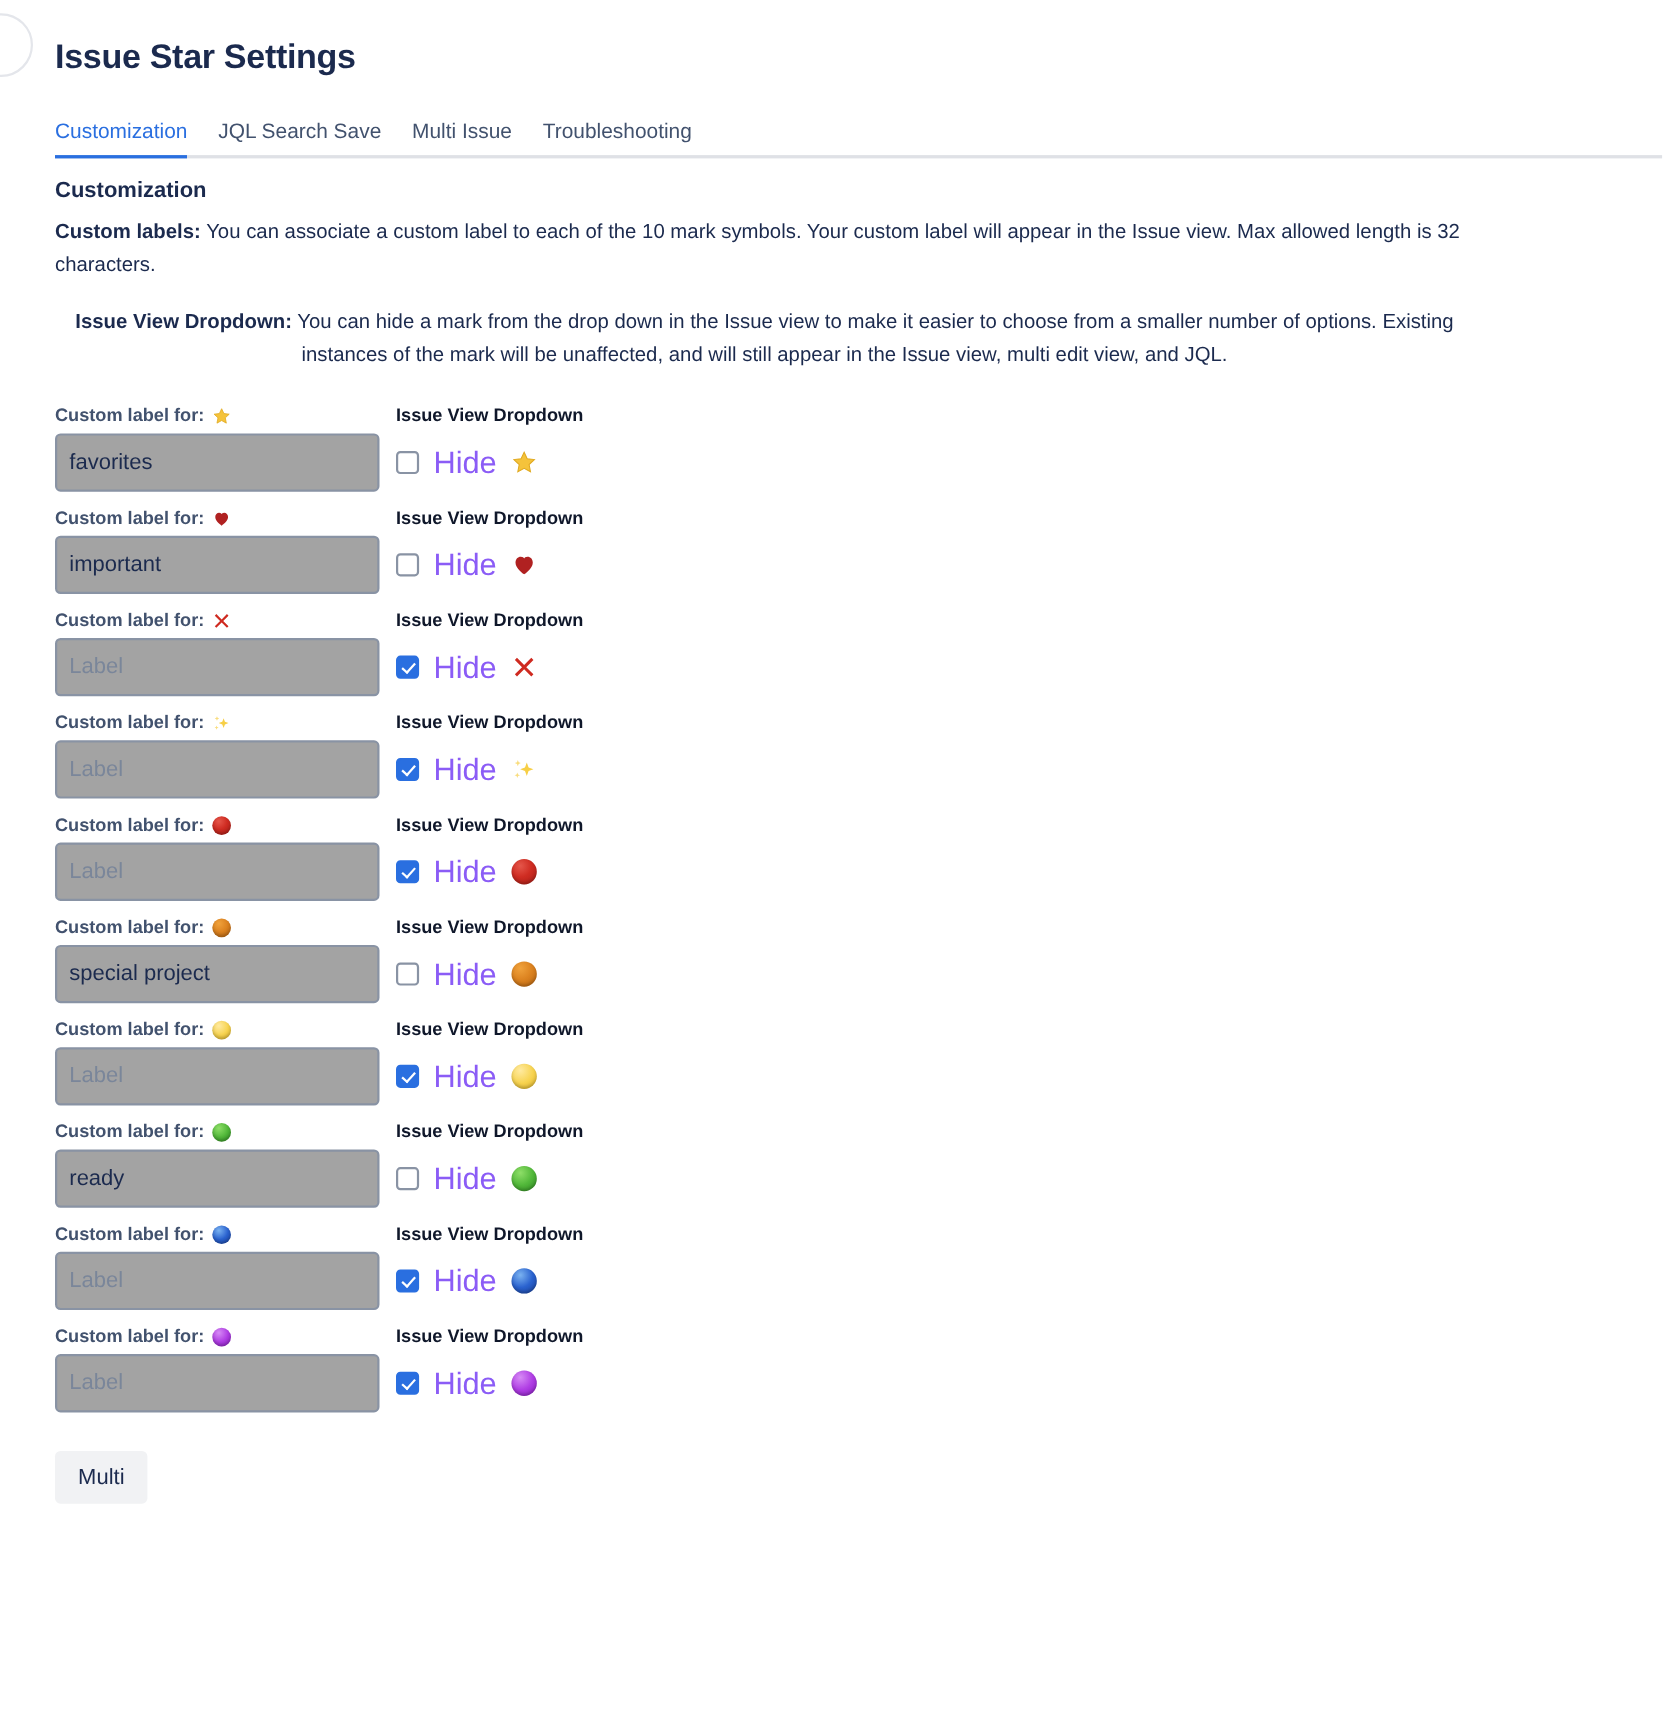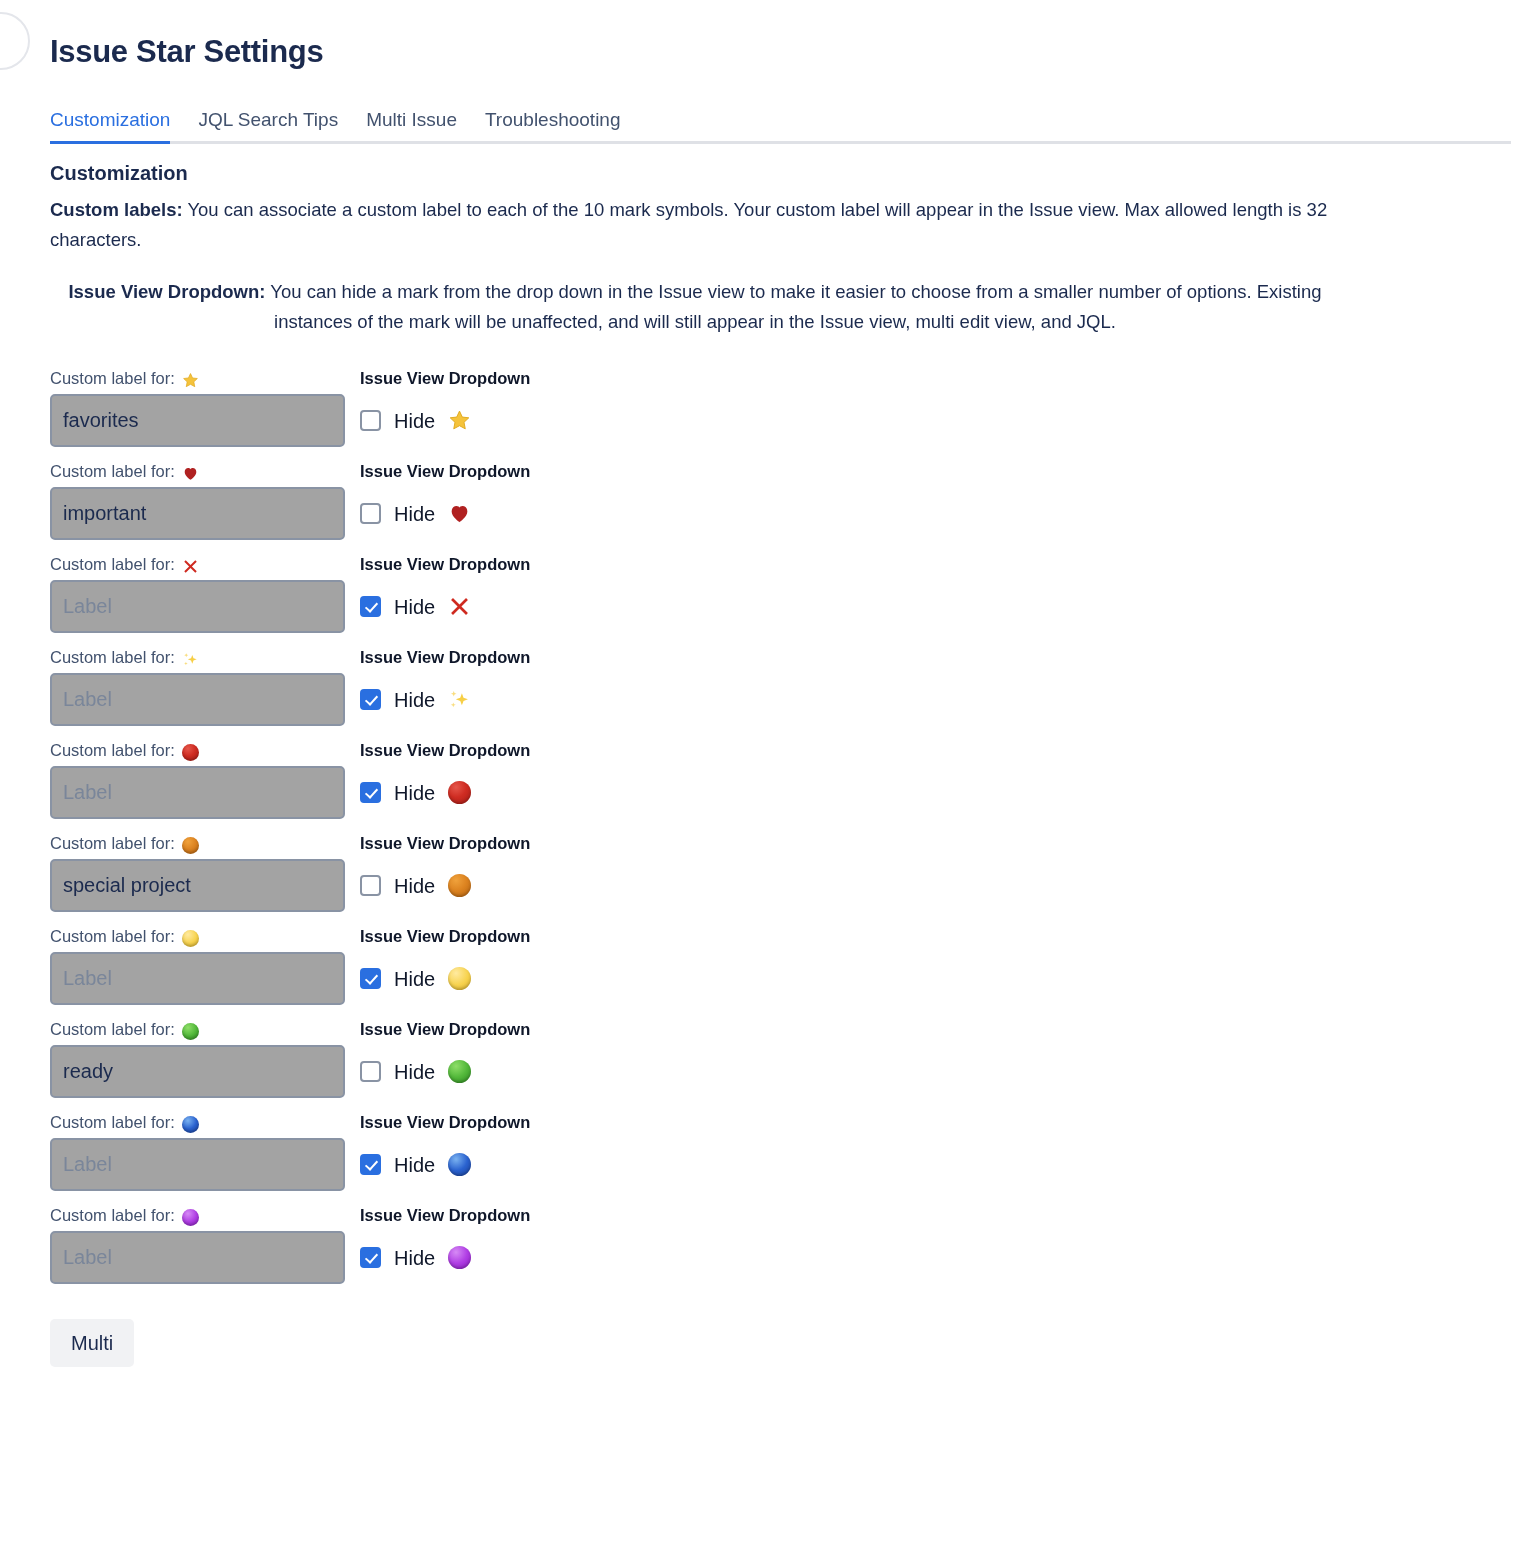--- a/index.html
+++ b/index.html
@@ -108,25 +108,25 @@
   .mark-row {
     display: flex;
     align-items: flex-start;
     margin-bottom: 13px;
   }
   .col-left { width: 305px; flex: 0 0 305px; }
   .col-right { flex: 0 0 auto; padding-left: 5px; }
 
   .field-label {
     font-size: 16.5px;
-    font-weight: normal;
+    font-weight: bold;
     color: #42526e;
     line-height: 22px;
     display: flex;
-    align-items: flex-end;
+    align-items: center;
     gap: 7px;
     margin-bottom: 5px;
     height: 22px;
   }
 
   .text-input {
     width: 295px;
     height: 53px;
     border: 2px solid #8993a4;
     border-radius: 5px;
@@ -176,22 +176,22 @@
     left: 5.5px;
     top: 2px;
     width: 5px;
     height: 10px;
     border: solid #ffffff;
     border-width: 0 2.5px 2.5px 0;
     transform: rotate(42deg);
   }
 
   .hide-text {
-    font-size: 20px;
-    color: #0f172a;
+    font-size: 28px;
+    color: #8b5cf6;
     line-height: 24px;
   }
 
   
   .glyph { display: inline-block; line-height: 1; vertical-align: middle; }
 
   .sym-ball {
     border-radius: 50%;
     display: inline-block;
     box-shadow: inset 0 -2px 3px rgba(0,0,0,0.22);
@@ -224,21 +224,21 @@
 <body>
 
 <div id="corner-circle"></div>
 
 <div id="page">
 
   <h1 id="page-title">Issue Star Settings</h1>
 
   <div id="tabs">
       <button class="tab active">Customization</button>
-      <button class="tab">JQL Search Tips</button>
+      <button class="tab">JQL Search Save</button>
       <button class="tab">Multi Issue</button>
       <button class="tab">Troubleshooting</button>
     </div>
 
   <h2 id="section-heading">Customization</h2>
 
   <p class="para">
     <b>Custom labels:</b><span> You can associate a custom label to each of the 10 mark symbols. Your custom label will appear in the Issue view. Max allowed length is 32 characters.</span>
   </p>
 

